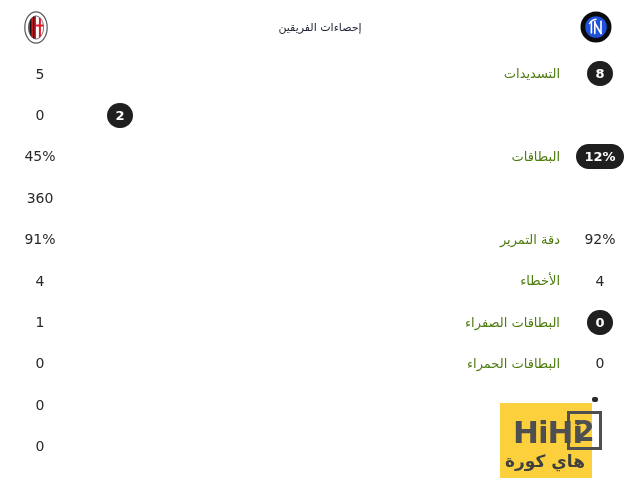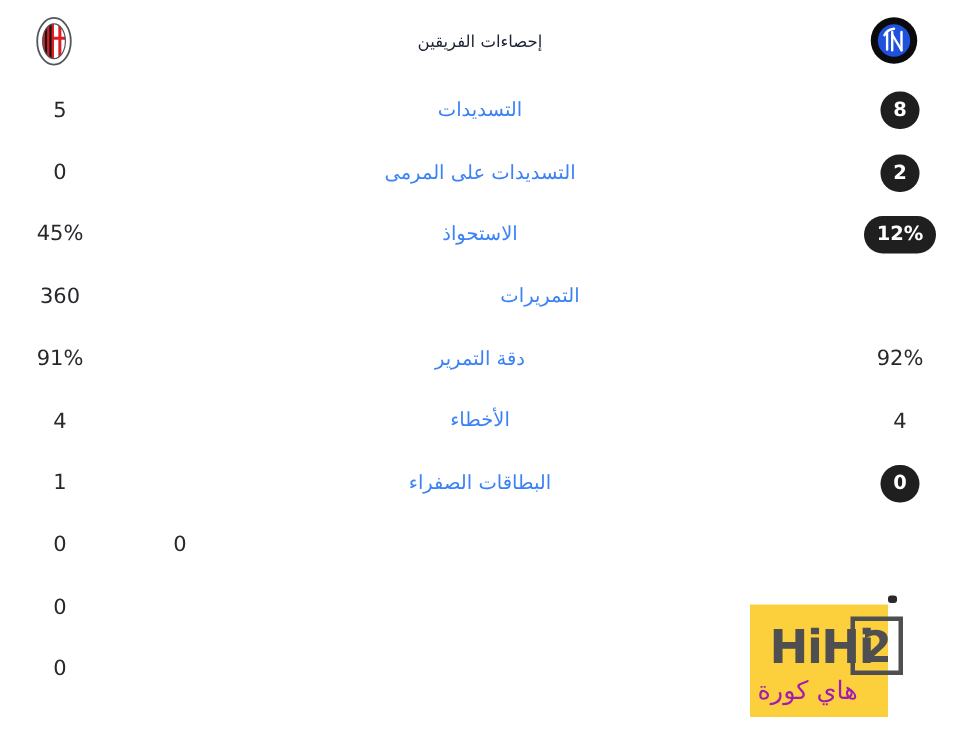--- a/index.html
+++ b/index.html
@@ -13,30 +13,30 @@
   .logo.milan{left:24px;top:11px;}
   .logo.inter{right:28px;top:11px;}
   
   #rows{position:absolute;top:53px;left:0;right:0;}
   .row{height:41.4px;display:flex;align-items:center;direction:ltr;}
   .valcol{width:80px;display:flex;align-items:center;justify-content:center;flex:none;}
   .v{font-size:14px;color:#26282b;line-height:1;}
   .v.badge{background:#1f1f1f;color:#ffffff;font-weight:bold;font-size:13px;
            min-width:25px;height:25px;padding:0 8px;box-sizing:border-box;border-radius:13px;
            display:inline-flex;align-items:center;justify-content:center;}
-  .label{flex:1;text-align:center;font-size:13px;color:#3b82f6;}
+  .label{flex:1;text-align:right;font-size:13px;color:#4d7c0f;}
   
   .tip{position:absolute;left:592px;top:397px;width:6px;height:5px;background:#2a2a2a;border-radius:2px;}
   
   .watermark{position:absolute;left:500px;top:403px;width:92px;height:75px;background:#fcd03c;z-index:5;}
   .wm-brand{position:absolute;left:13px;top:14px;font-size:31px;font-weight:bold;color:#4f4f52;
             letter-spacing:-1px;line-height:1;}
   .wm-box{position:absolute;left:67px;top:8px;width:29px;height:33px;border:3px solid #4f4f52;
           display:flex;align-items:center;justify-content:center;font-size:29px;font-weight:bold;color:#4f4f52;}
-  .wm-sub{position:absolute;left:5px;top:48px;font-size:17px;font-weight:normal;color:#a21caf;direction:rtl;}
+  .wm-sub{position:absolute;left:5px;top:48px;font-size:17px;font-weight:bold;color:#404040;direction:rtl;}
 </style>
 </head>
 <body>
 
 <div id="page">
 
   <div class="header">
     <div class="title" dir="rtl">إحصاءات الفريقين</div>
 
     <div class="logo milan">
@@ -81,39 +81,37 @@
         </div>
     <div class="label" dir="rtl">التسديدات</div>
     <div class="valcol">
           <span class="v badge">8</span>
         </div>
   </div>
       <div class="row">
     <div class="valcol">
           <span class="v">0</span>
         </div>
-    <div class="label" dir="rtl">التسديدات على المرمى</div>
     <div class="valcol">
           <span class="v badge">2</span>
         </div>
   </div>
       <div class="row">
     <div class="valcol">
           <span class="v">45%</span>
         </div>
-    <div class="label" dir="rtl">الاستحواذ</div>
+    <div class="label" dir="rtl">البطاقات</div>
     <div class="valcol">
           <span class="v badge">12%</span>
         </div>
   </div>
       <div class="row">
     <div class="valcol">
           <span class="v">360</span>
         </div>
-    <div class="label" dir="rtl">التمريرات</div>
   </div>
       <div class="row">
     <div class="valcol">
           <span class="v">91%</span>
         </div>
     <div class="label" dir="rtl">دقة التمرير</div>
     <div class="valcol">
           <span class="v">92%</span>
         </div>
   </div>
@@ -132,20 +130,21 @@
         </div>
     <div class="label" dir="rtl">البطاقات الصفراء</div>
     <div class="valcol">
           <span class="v badge">0</span>
         </div>
   </div>
       <div class="row">
     <div class="valcol">
           <span class="v">0</span>
         </div>
+    <div class="label" dir="rtl">البطاقات الحمراء</div>
     <div class="valcol">
           <span class="v">0</span>
         </div>
   </div>
       <div class="row">
     <div class="valcol">
           <span class="v">0</span>
         </div>
     <div class="valcol">
           <span class="v"></span>

